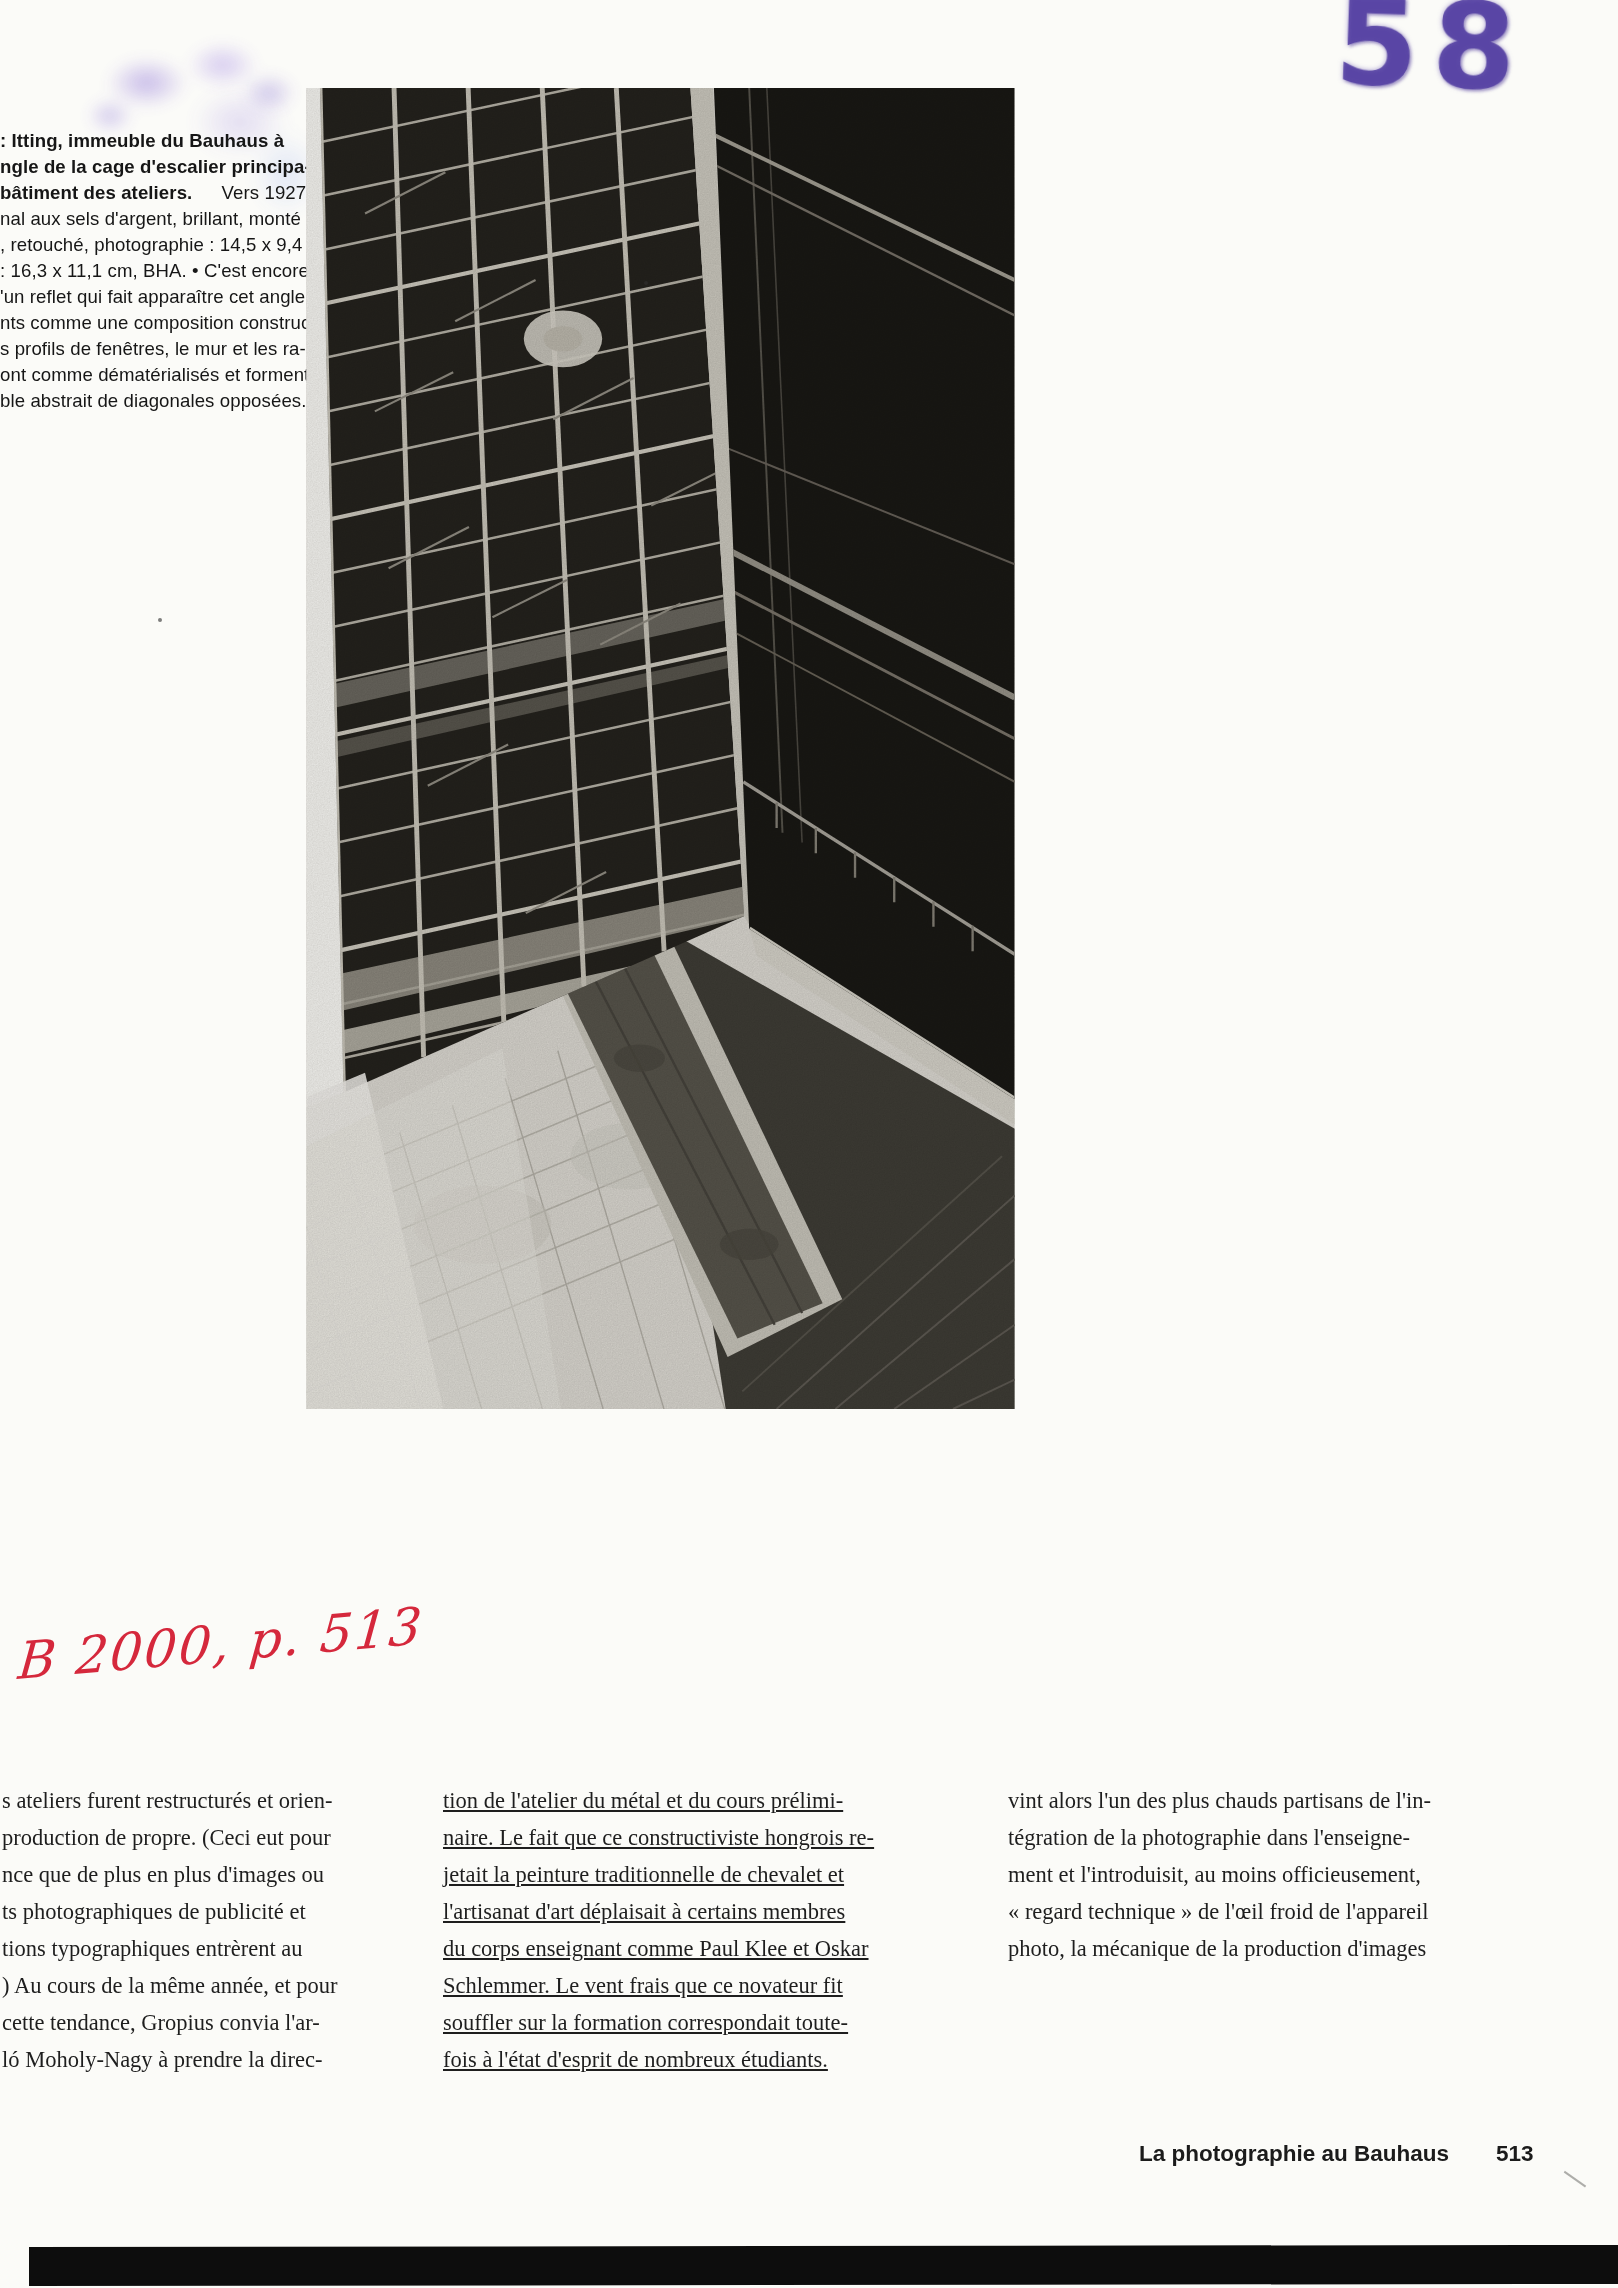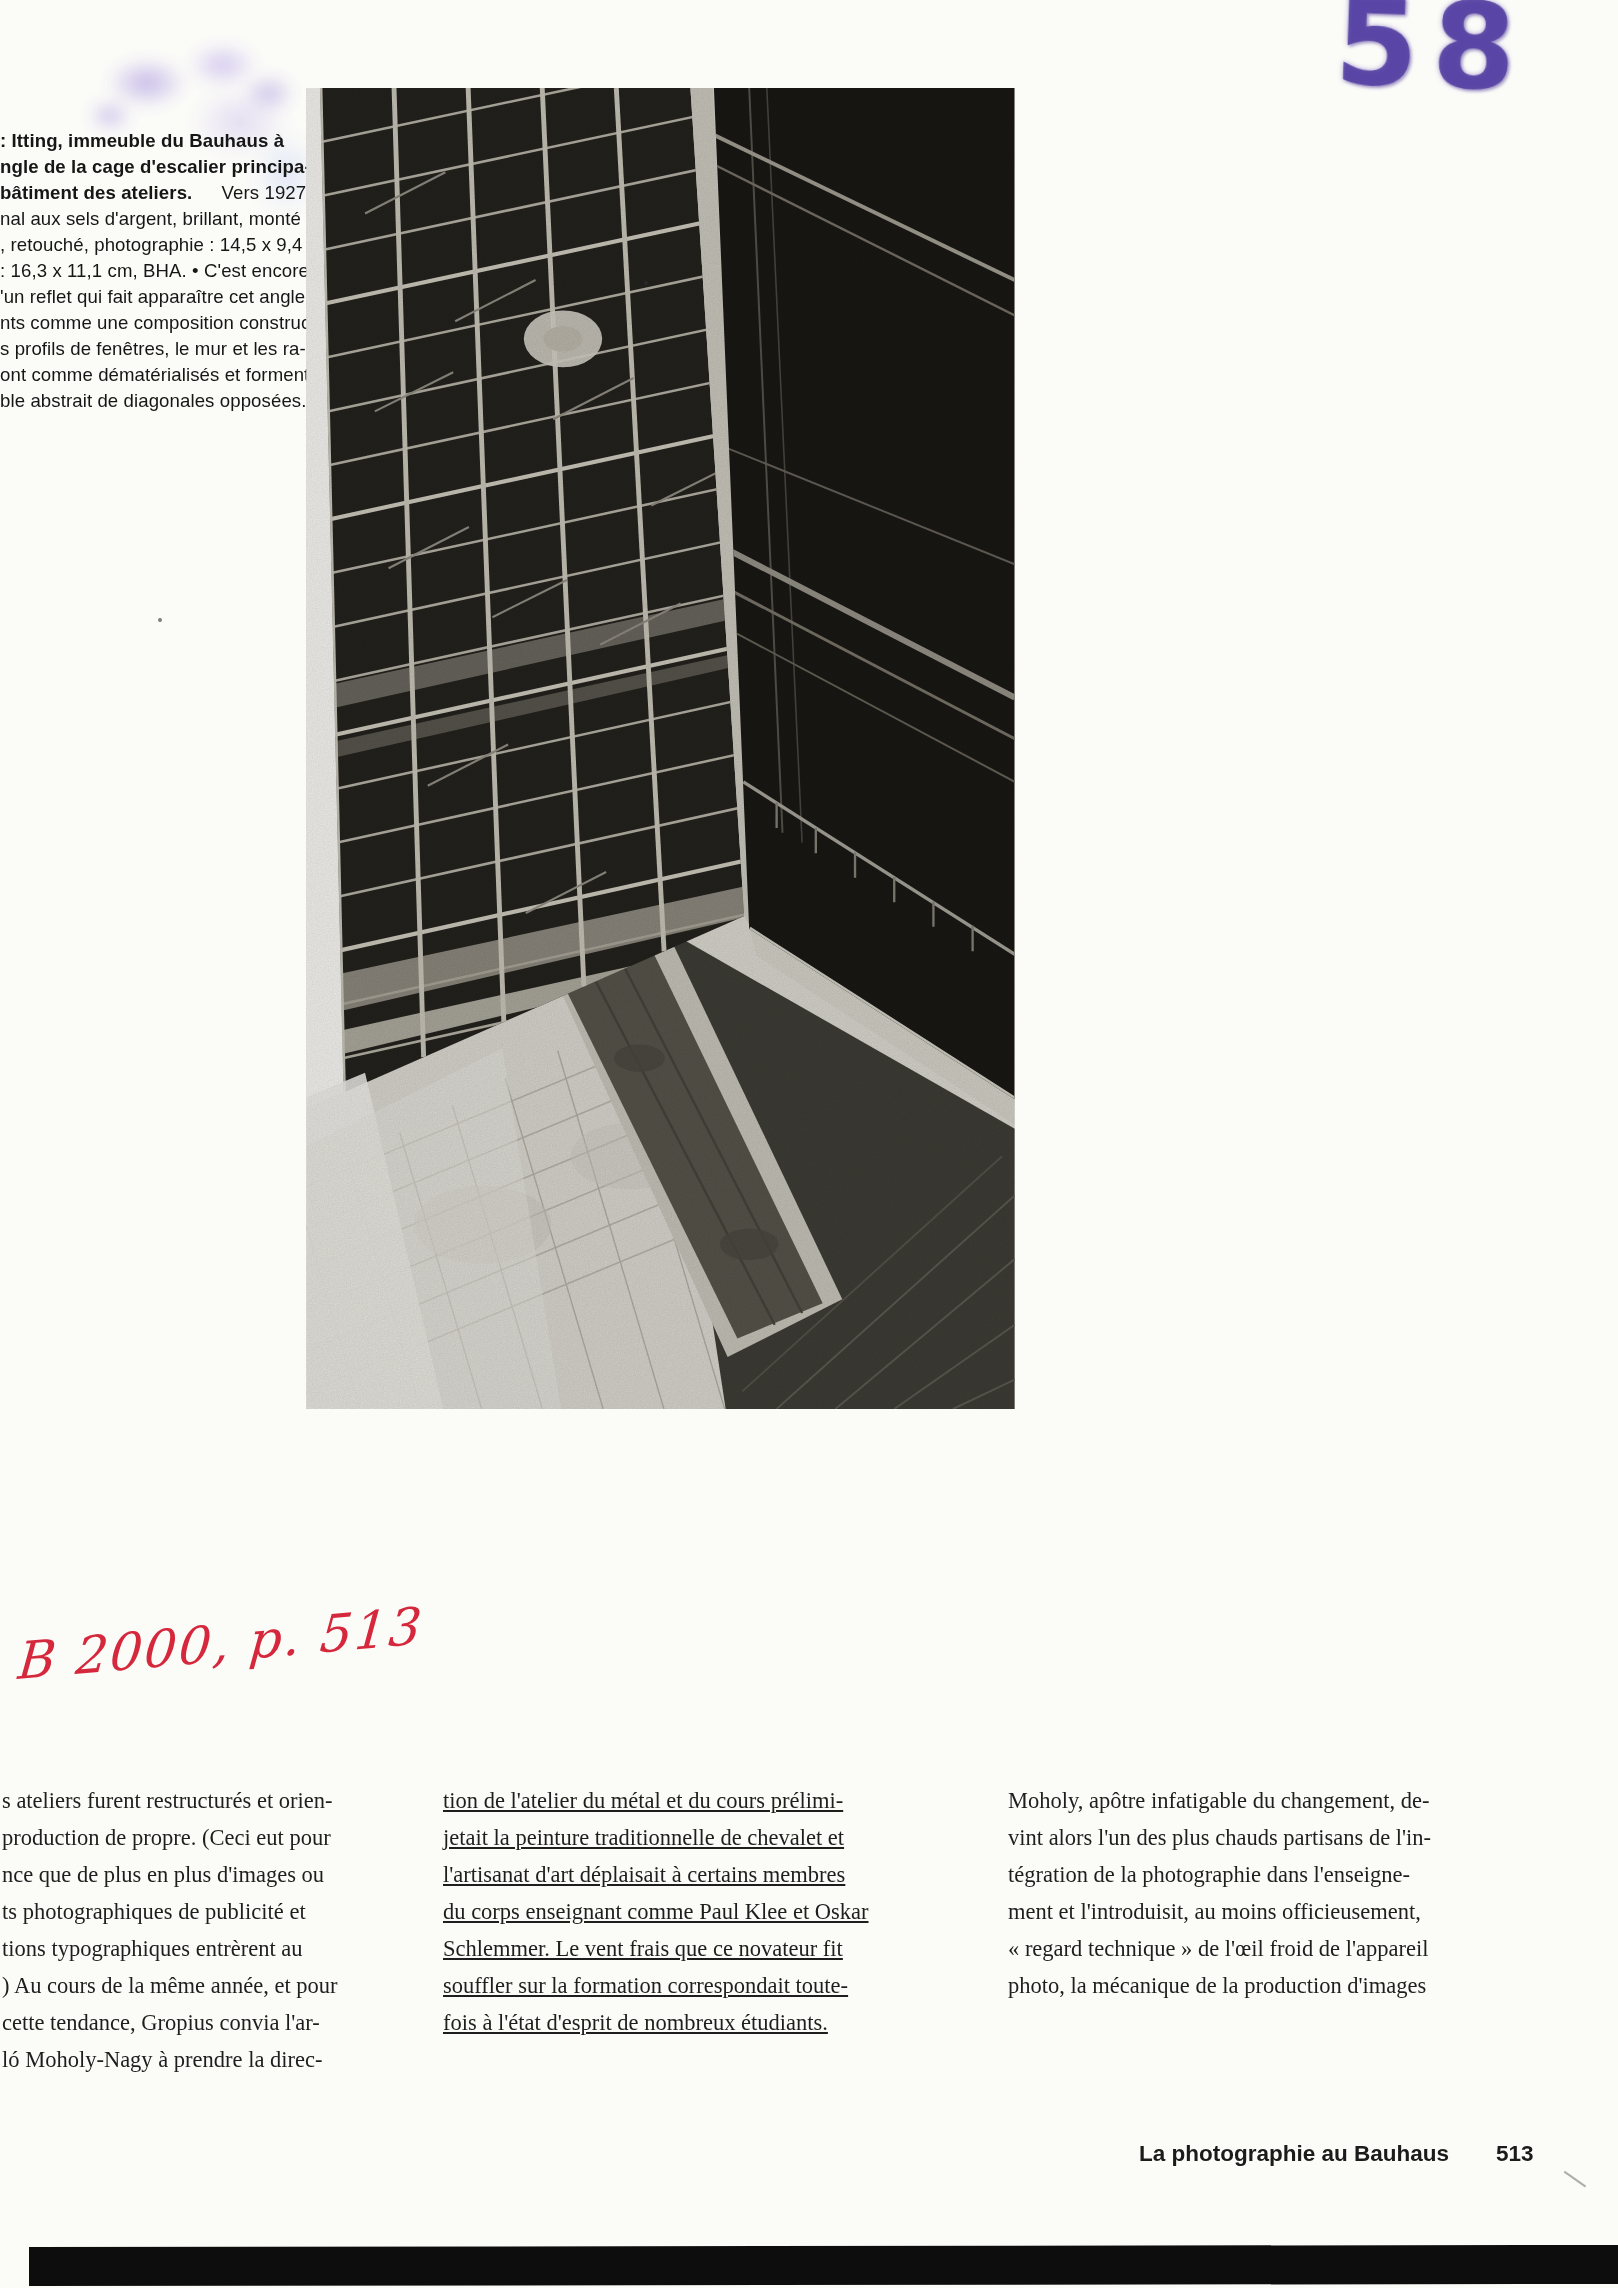--- a/index.html
+++ b/index.html
@@ -255,30 +255,30 @@
     <div class="bline">nce que de plus en plus d'images ou</div>
     <div class="bline">ts photographiques de publicité et</div>
     <div class="bline">tions typographiques entrèrent au</div>
     <div class="bline">) Au cours de la même année, et pour</div>
     <div class="bline">cette tendance, Gropius convia l'ar-</div>
     <div class="bline">ló Moholy-Nagy à prendre la direc-</div>
   </div>
 
   <div class="bodycol col-mid">
     <div class="bline">tion de l'atelier du métal et du cours prélimi-</div>
+    <div class="bline">naire. Le fait que ce constructiviste hongrois re-</div>
     <div class="bline">jetait la peinture traditionnelle de chevalet et</div>
     <div class="bline">l'artisanat d'art déplaisait à certains membres</div>
     <div class="bline">du corps enseignant comme Paul Klee et Oskar</div>
     <div class="bline">Schlemmer. Le vent frais que ce novateur fit</div>
     <div class="bline">souffler sur la formation correspondait toute-</div>
     <div class="bline">fois à l'état d'esprit de nombreux étudiants.</div>
   </div>
 
   <div class="bodycol col-right">
-    <div class="bline">Moholy, apôtre infatigable du changement, de-</div>
     <div class="bline">vint alors l'un des plus chauds partisans de l'in-</div>
     <div class="bline">tégration de la photographie dans l'enseigne-</div>
     <div class="bline">ment et l'introduisit, au moins officieusement,</div>
     <div class="bline">« regard technique » de l'œil froid de l'appareil</div>
     <div class="bline">photo, la mécanique de la production d'images</div>
   </div>
 
   <div class="footer">
     <span>La photographie au Bauhaus</span>
     <span class="pgnum">513</span>

